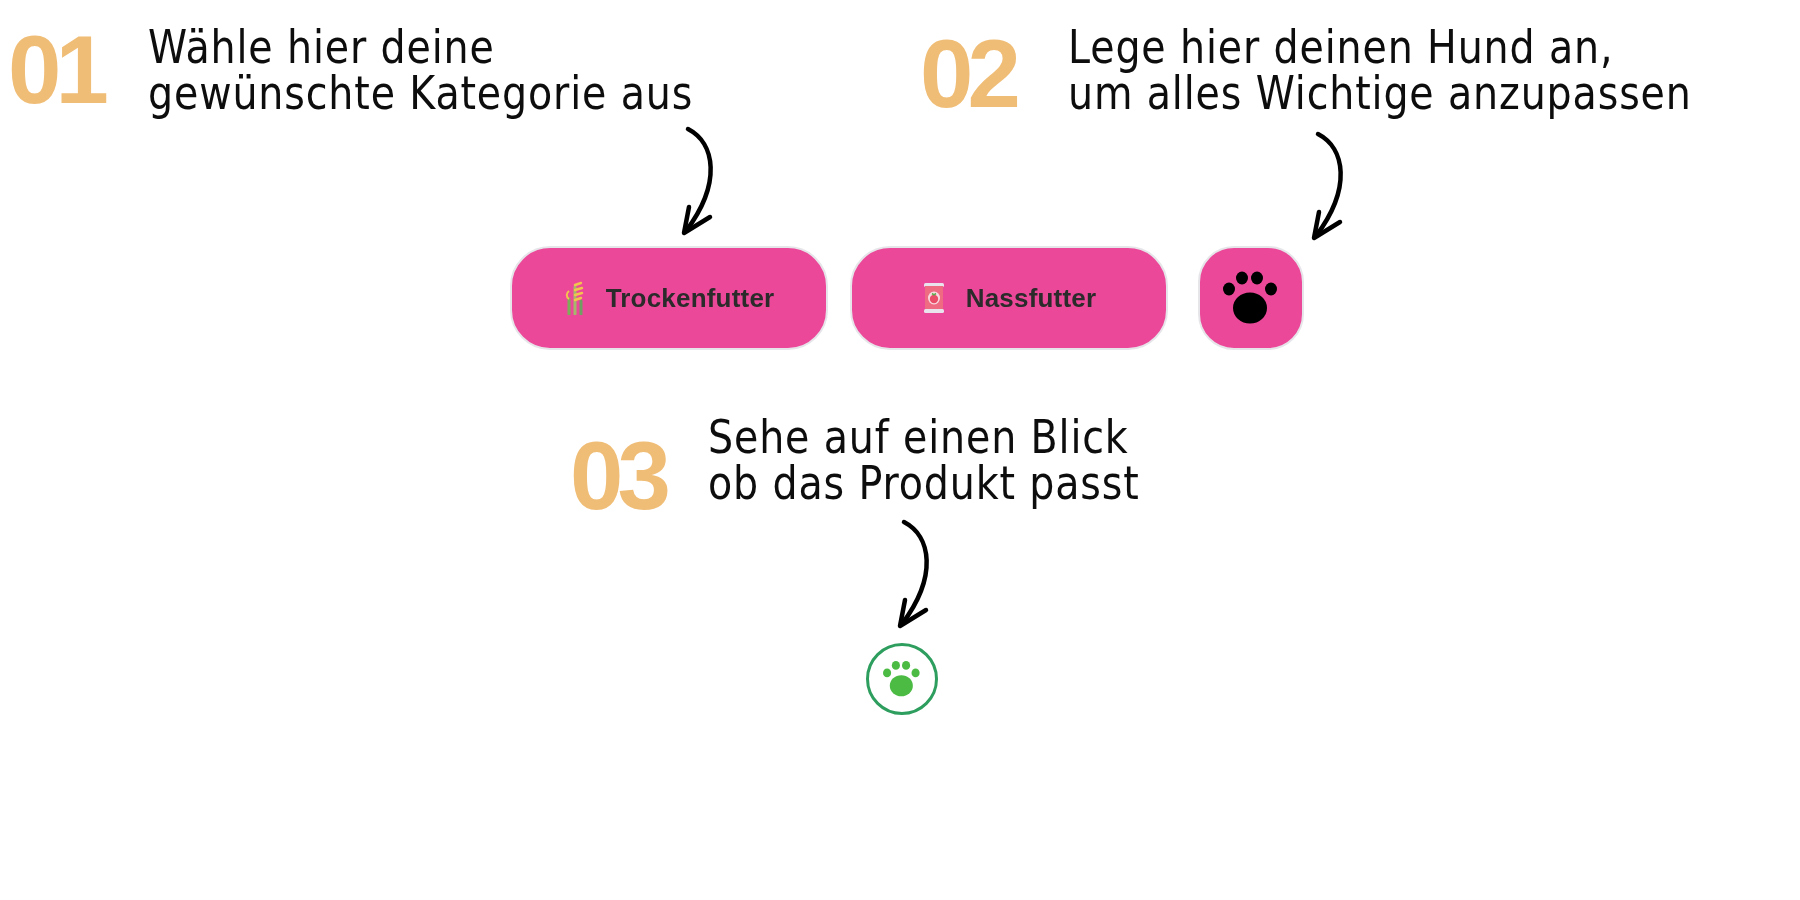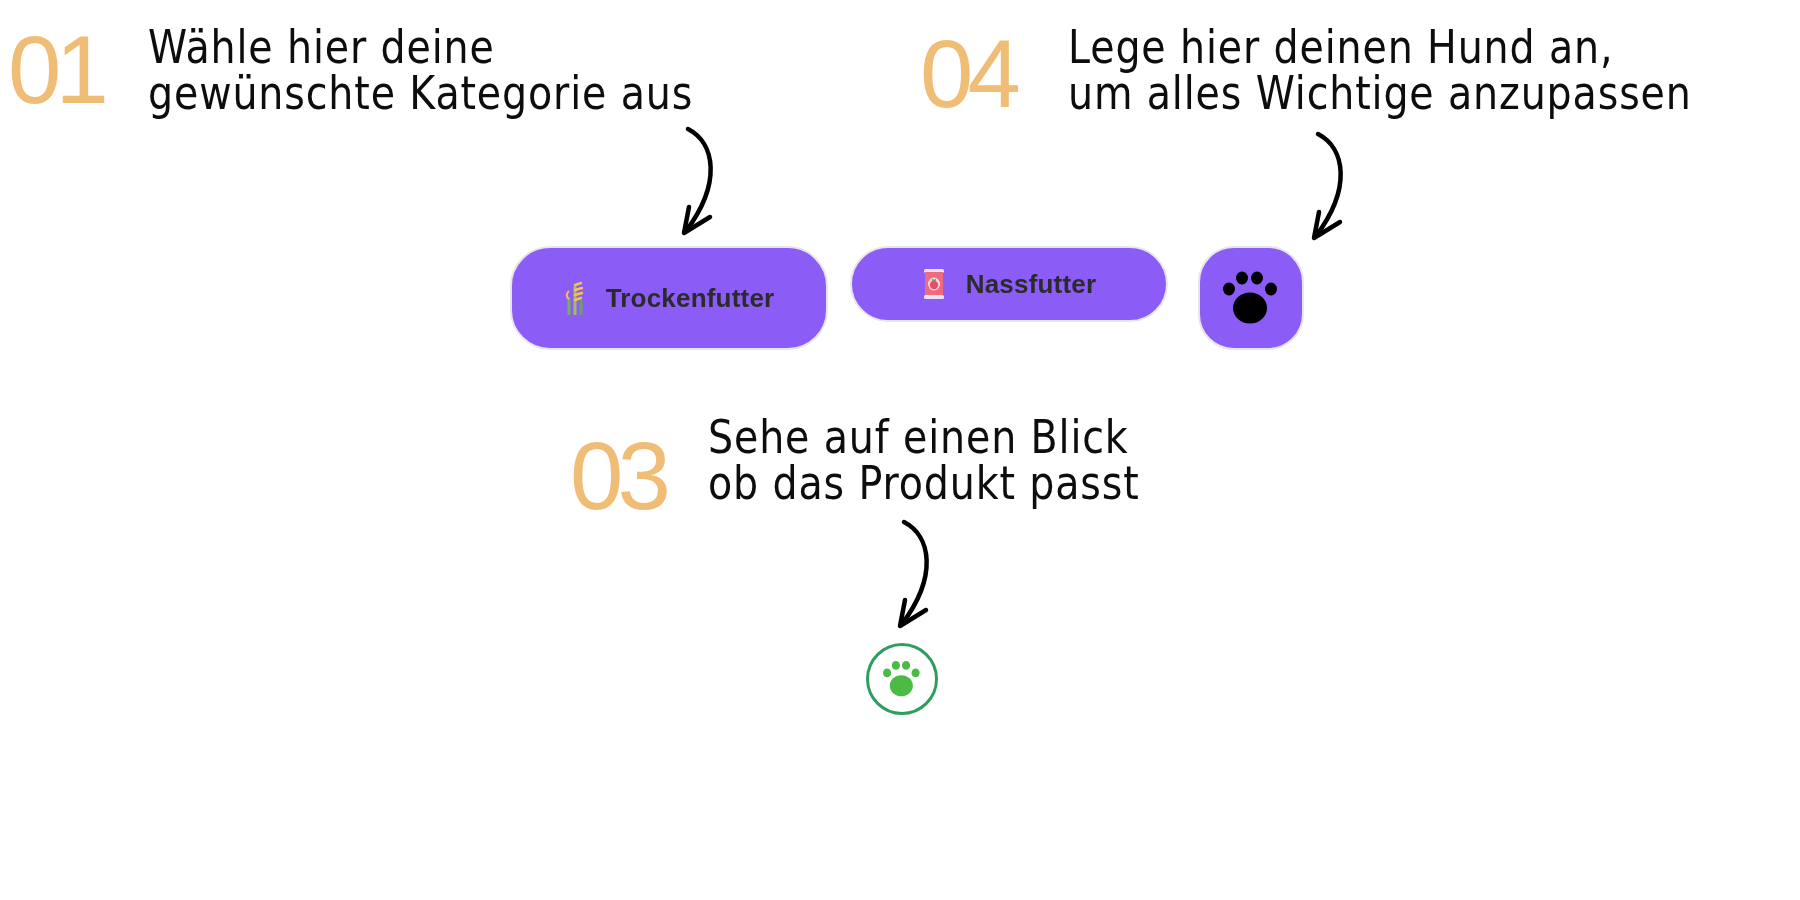--- a/index.html
+++ b/index.html
@@ -11,21 +11,21 @@
       overflow: hidden;
     }
     body {
       position: relative;
       font-family: "Liberation Sans", sans-serif;
       color: #111;
     }
     .step-number {
       position: absolute;
       font-family: "Liberation Sans", sans-serif;
-      font-weight: 400;
+      font-weight: 700;
       color: #f0bd76;
       letter-spacing: -6px;
       line-height: 1;
     }
     .step-text {
       position: absolute;
       font-family: "DejaVu Sans", sans-serif;
       font-weight: 400;
       color: #0d0d0d;
       line-height: 46px;
@@ -35,21 +35,21 @@
       transform-origin: left top;
       white-space: nowrap;
     }
     .step-text span { display: block; }
     .arrow {
       position: absolute;
     }
     .pill {
       position: absolute;
       box-sizing: border-box;
-      background: #8b5cf6;
+      background: #ec4899;
       border: 2px solid #e6e6ea;
       border-radius: 40px;
       display: flex;
       align-items: center;
       justify-content: center;
       cursor: pointer;
     }
     .pill-label {
       font-family: "Liberation Sans", sans-serif;
       font-size: 26px;
@@ -80,21 +80,21 @@
 <div class="step-number" style="left:8px; top:22px; font-size:96px;">01</div>
 <div class="step-text" style="left:148px; top:24px;">
   <span>Wähle hier deine</span>
   <span>gewünschte Kategorie aus</span>
 </div>
 <svg class="arrow" style="left:670px; top:125px;" width="70" height="115" viewBox="0 0 70 115">
   <path d="M18 4 C 45 18, 52 58, 16 106" fill="none" stroke="#000" stroke-width="4.5" stroke-linecap="round"></path>
   <path d="M19 82 L 14 108 L 40 92" fill="none" stroke="#000" stroke-width="4.5" stroke-linecap="round" stroke-linejoin="round"></path>
 </svg>
 
-<div class="step-number" style="left:920px; top:26px; font-size:96px;">04</div>
+<div class="step-number" style="left:920px; top:26px; font-size:96px;">02</div>
 <div class="step-text" style="left:1068px; top:24px;">
   <span>Lege hier deinen Hund an,</span>
   <span>um alles Wichtige anzupassen</span>
 </div>
 <svg class="arrow" style="left:1300px; top:130px;" width="70" height="115" viewBox="0 0 70 115">
   <path d="M18 4 C 45 18, 52 58, 16 106" fill="none" stroke="#000" stroke-width="4.5" stroke-linecap="round"></path>
   <path d="M19 82 L 14 108 L 40 92" fill="none" stroke="#000" stroke-width="4.5" stroke-linecap="round" stroke-linejoin="round"></path>
 </svg>
 
 <div class="pill" style="left:510px; top:246px; width:318px; height:104px;">
@@ -103,21 +103,21 @@
       <path d="M5 33 L5 18" stroke="#7cae5a" stroke-width="3" stroke-linecap="round"></path>
       <path d="M11 33 L11 6" stroke="#a3b86a" stroke-width="3" stroke-linecap="round"></path>
       <path d="M17 33 L17 20" stroke="#6fa062" stroke-width="3" stroke-linecap="round"></path>
       <path d="M11 4 L17 2 M11 9 L18 7 M11 14 L18 12 M11 19 L17 17" stroke="#f2c44e" stroke-width="2.4" stroke-linecap="round"></path>
       <path d="M5 18 C 2 16, 2 12, 5 10" stroke="#f2c44e" stroke-width="2" fill="none"></path>
     </svg>
   </span>
   <span class="pill-label">Trockenfutter</span>
 </div>
 
-<div class="pill" style="left:850px; top:246px; width:318px; height:76px;">
+<div class="pill" style="left:850px; top:246px; width:318px; height:104px;">
   <span class="icon-wrap">
     <svg width="24" height="32" viewBox="0 0 24 32">
       <rect x="2" y="1" width="20" height="4" rx="1.5" fill="#e8e3ec"></rect>
       <rect x="3" y="4" width="18" height="24" fill="#ef6b82"></rect>
       <rect x="2" y="27" width="20" height="4" rx="1.5" fill="#e8e3ec"></rect>
       <ellipse cx="12" cy="16" rx="6" ry="6.5" fill="#f9d9e0"></ellipse>
       <circle cx="12" cy="17" r="4.2" fill="#ea4d68"></circle>
       <path d="M10 11.5 L12 12.8 L14 11.5" stroke="#5cab4c" stroke-width="1.6" fill="none"></path>
     </svg>
   </span>

